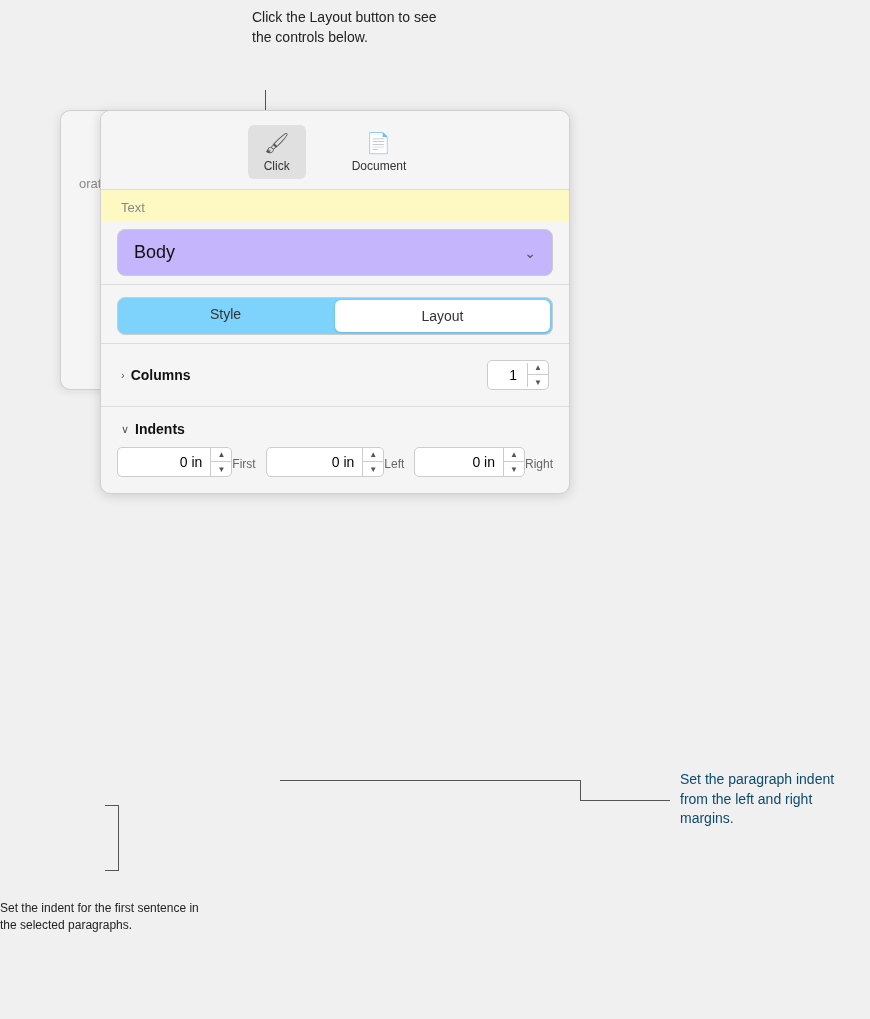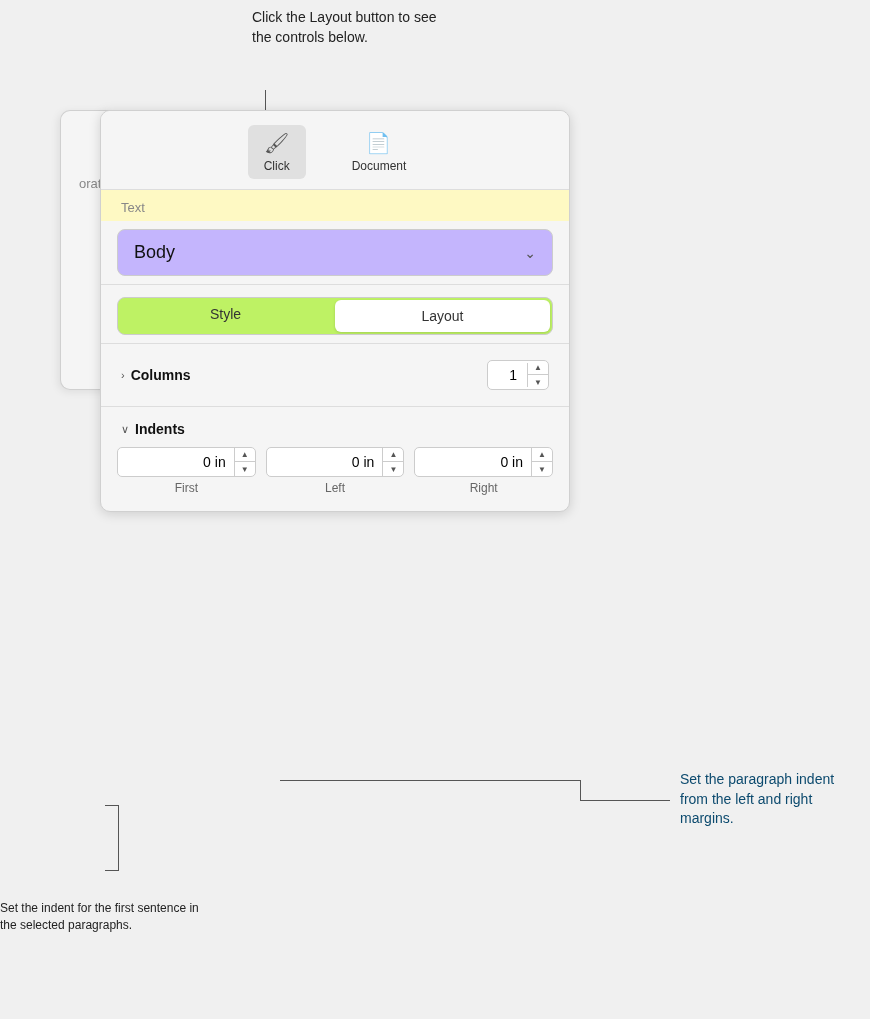--- a/index.html
+++ b/index.html
@@ -118,21 +118,21 @@
       color: #555;
     }
 
     
     .tab-bar {
       display: flex;
       margin: 12px 16px 8px;
       border: 1px solid #ccc;
       border-radius: 8px;
       overflow: hidden;
-      background: #bef264;
+      background: #7dd3fc;
     }
 
     .tab-item {
       flex: 1;
       text-align: center;
       padding: 8px 0;
       font-size: 14px;
       color: #333;
       cursor: pointer;
     }
@@ -239,21 +239,21 @@
     }
 
     .indents-fields {
       display: flex;
       gap: 10px;
     }
 
     .indent-field {
       flex: 1;
       display: flex;
-      flex-direction: column;
+      flex-direction: row;
       align-items: center;
       justify-content: flex-end;
     }
 
     .indent-input-row {
       display: flex;
       align-items: center;
       border: 1px solid #ccc;
       border-radius: 5px;
       background: white;

